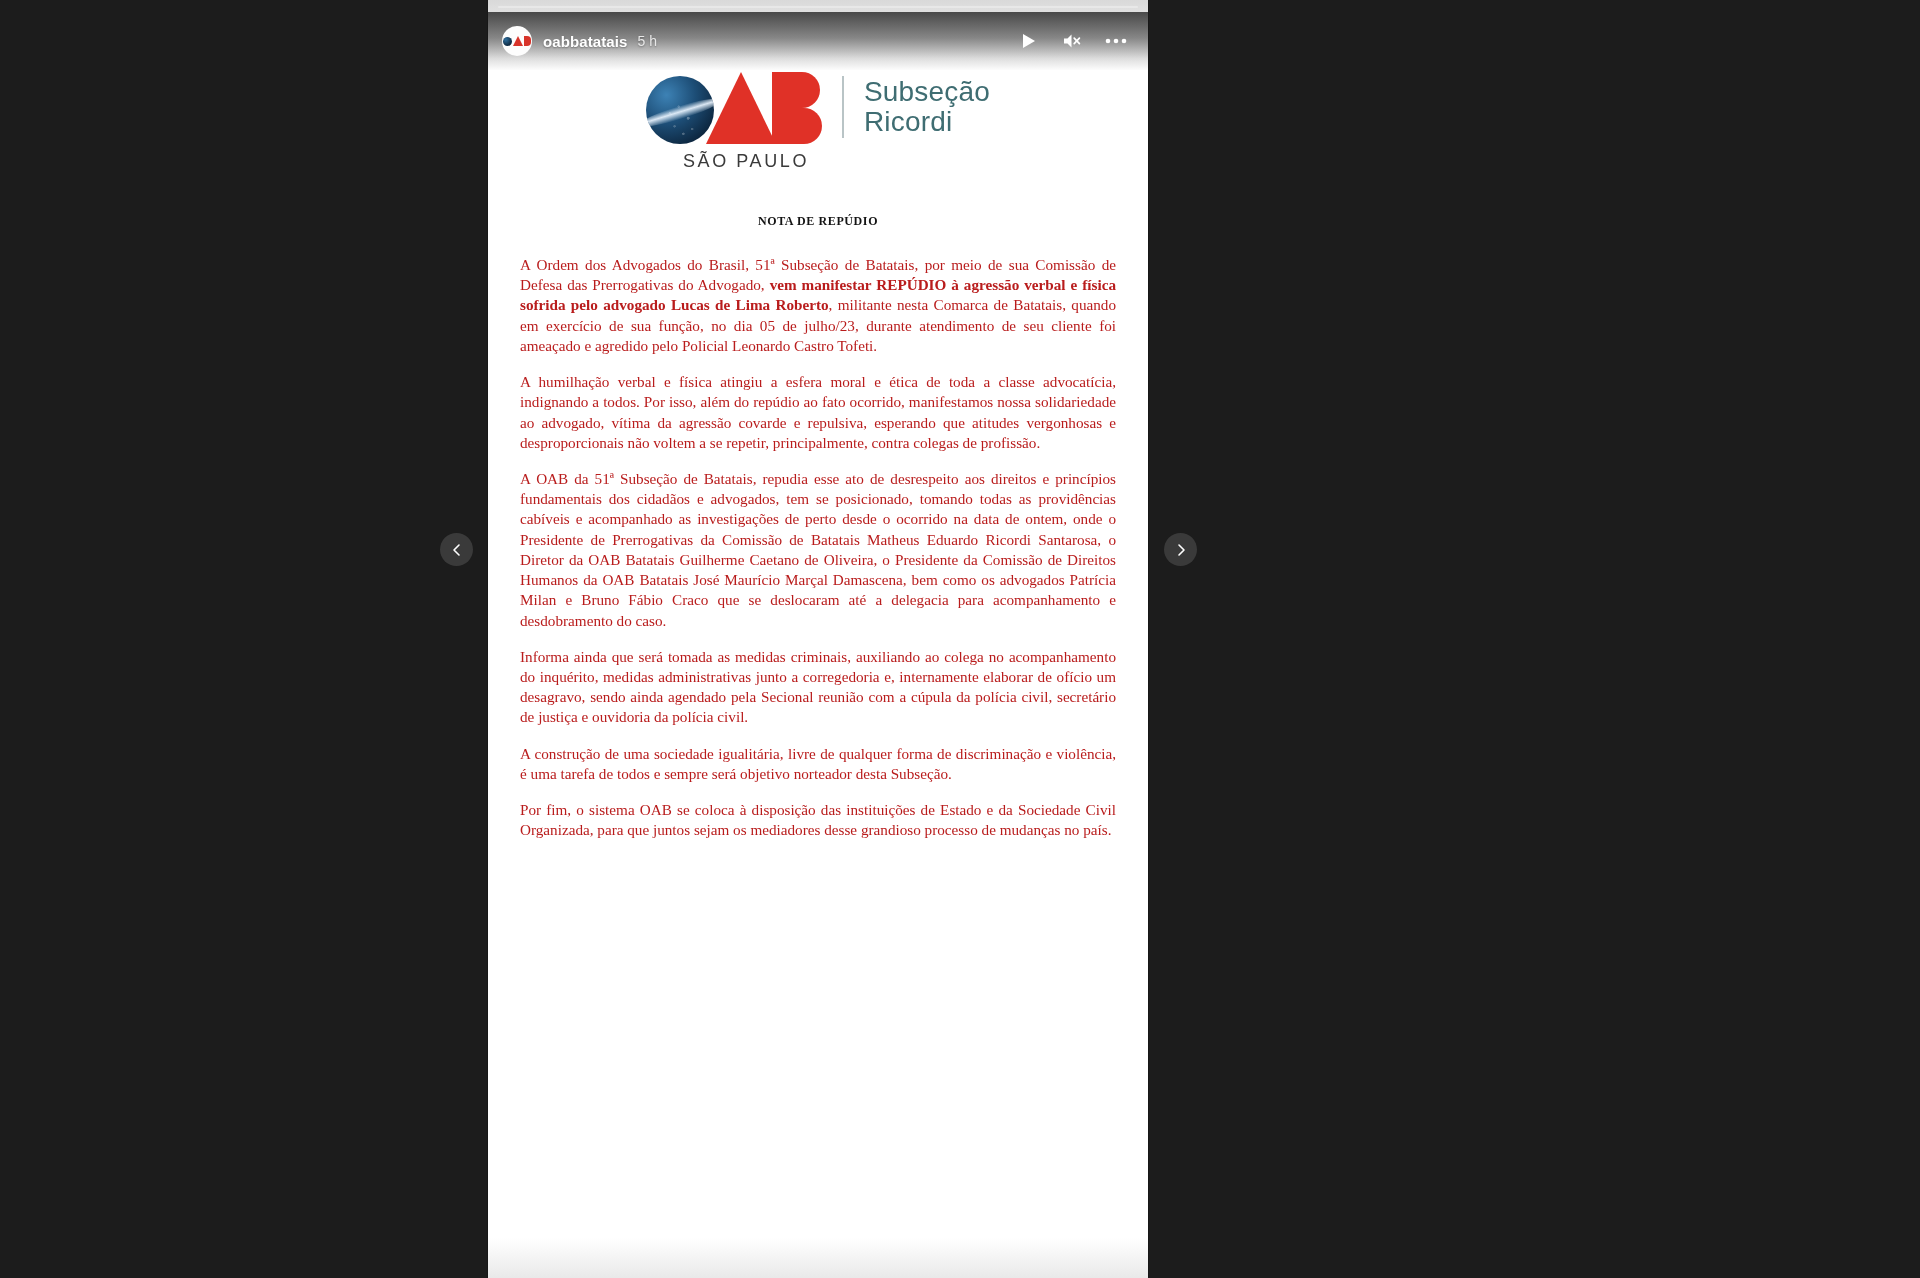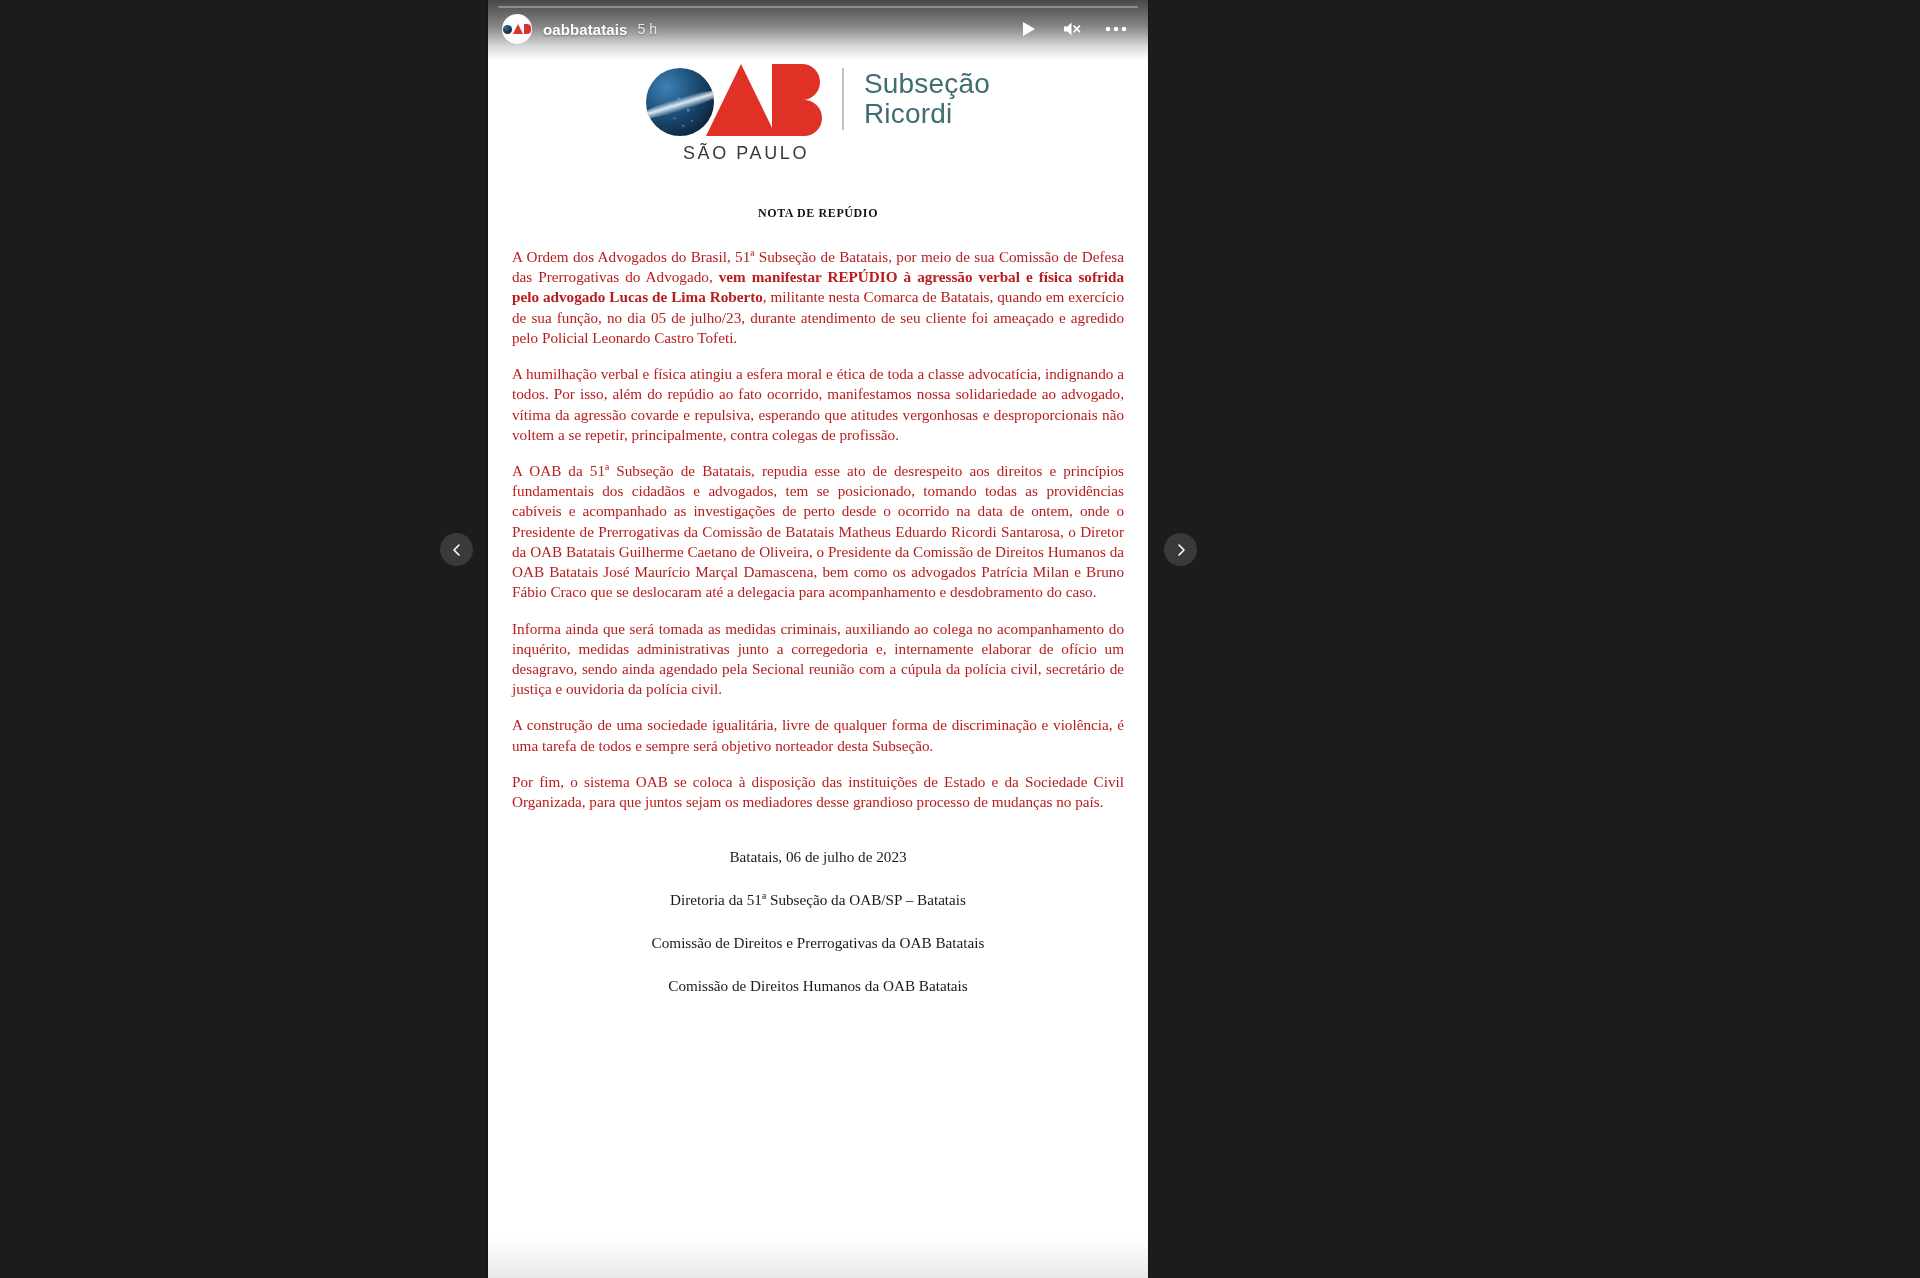--- a/index.html
+++ b/index.html
@@ -30,21 +30,21 @@
     width: 660px;
     height: 1278px;
     background: #ffffff;
     overflow: hidden;
     box-shadow: 0 0 0 1px rgba(0,0,0,0.15);
   }
 
   
   #story-header {
     position: absolute;
-    left: 0; top: 0;
+    left: 0; top: 12px;
     width: 660px;
     height: 58px;
     background: linear-gradient(to bottom, rgba(60,60,60,0.92) 0%, rgba(105,105,105,0.78) 45%, rgba(160,160,160,0.35) 80%, rgba(200,200,200,0.05) 100%);
     display: flex;
     align-items: center;
     padding: 0 14px;
     box-sizing: border-box;
     z-index: 30;
   }
 
@@ -140,21 +140,21 @@
   }
 
   
   #doc {
     position: absolute;
     left: 0; top: 0;
     width: 660px;
     height: 1278px;
     background: #ffffff;
     box-sizing: border-box;
-    padding: 0;
+    padding: 8px;
   }
 
   
   #doc::before {
     content: "";
     position: absolute;
     left: 0; top: 0; width: 100%; height: 62px;
     background: linear-gradient(to bottom, #d9d9d9 0%, #efefef 55%, #ffffff 100%);
     z-index: 1;
   }
@@ -386,26 +386,20 @@
 
       <div id="doc-body">
           <p><span>A Ordem dos Advogados do Brasil, 51ª Subseção de Batatais, por meio de sua Comissão de Defesa das Prerrogativas do Advogado, </span><b>vem manifestar REPÚDIO à agressão verbal e física sofrida pelo advogado Lucas de Lima Roberto</b><span>, militante nesta Comarca de Batatais, quando em exercício de sua função, no dia 05 de julho/23, durante atendimento de seu cliente foi ameaçado e agredido pelo Policial Leonardo Castro Tofeti.</span></p>
           <p><span>A humilhação verbal e física atingiu a esfera moral e ética de toda a classe advocatícia, indignando a todos. Por isso, além do repúdio ao fato ocorrido, manifestamos nossa solidariedade ao advogado, vítima da agressão covarde e repulsiva, esperando que atitudes vergonhosas e desproporcionais não voltem a se repetir, principalmente, contra colegas de profissão.</span></p>
           <p><span>A OAB da 51ª Subseção de Batatais, repudia esse ato de desrespeito aos direitos e princípios fundamentais dos cidadãos e advogados, tem se posicionado, tomando todas as providências cabíveis e acompanhado as investigações de perto desde o ocorrido na data de ontem, onde o Presidente de Prerrogativas da Comissão de Batatais Matheus Eduardo Ricordi Santarosa, o Diretor da OAB Batatais Guilherme Caetano de Oliveira, o Presidente da Comissão de Direitos Humanos da OAB Batatais José Maurício Marçal Damascena, bem como os advogados Patrícia Milan e Bruno Fábio Craco que se deslocaram até a delegacia para acompanhamento e desdobramento do caso.</span></p>
           <p><span>Informa ainda que será tomada as medidas criminais, auxiliando ao colega no acompanhamento do inquérito, medidas administrativas junto a corregedoria e, internamente elaborar de ofício um desagravo, sendo ainda agendado pela Secional reunião com a cúpula da polícia civil, secretário de justiça e ouvidoria da polícia civil.</span></p>
           <p><span>A construção de uma sociedade igualitária, livre de qualquer forma de discriminação e violência, é uma tarefa de todos e sempre será objetivo norteador desta Subseção.</span></p>
           <p><span>Por fim, o sistema OAB se coloca à disposição das instituições de Estado e da Sociedade Civil Organizada, para que juntos sejam os mediadores desse grandioso processo de mudanças no país.</span></p>
         </div>
 
-      <div id="doc-signature">
-          <div class="sig-line">Batatais, 06 de julho de 2023</div>
-          <div class="sig-line">Diretoria da 51ª Subseção da OAB/SP – Batatais</div>
-          <div class="sig-line">Comissão de Direitos e Prerrogativas da OAB Batatais</div>
-          <div class="sig-line">Comissão de Direitos Humanos da OAB Batatais</div>
-        </div>
 
       <div id="doc-bottom-fade"></div>
     </div>
 
     <div id="progress-track">
       <div id="progress-fill" style="width: 0%;"></div>
     </div>
 
     <div id="story-header">
       <div class="avatar">

